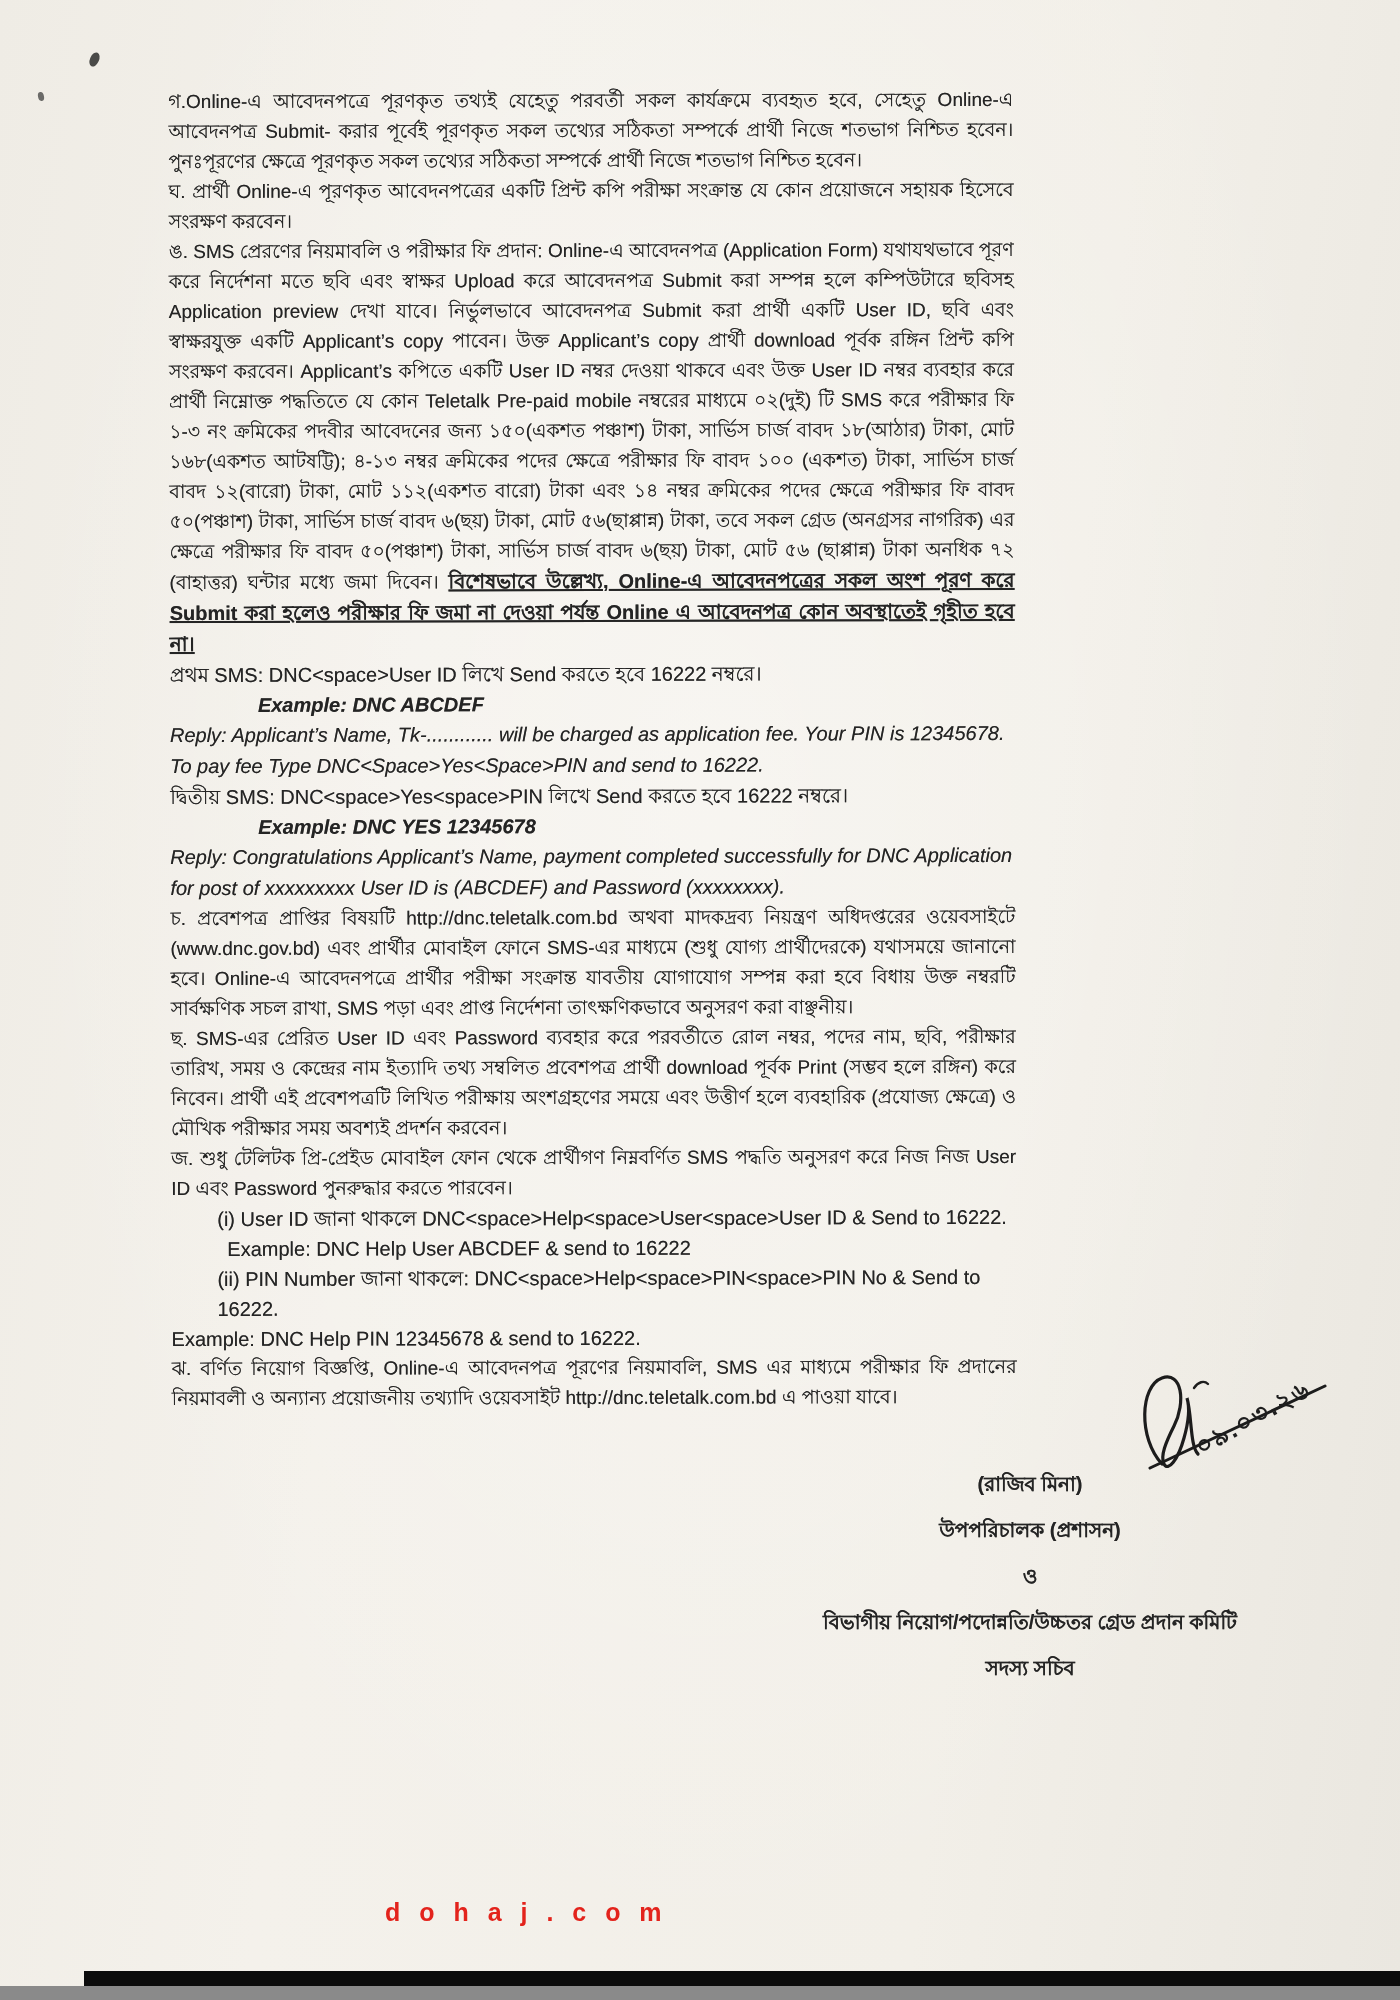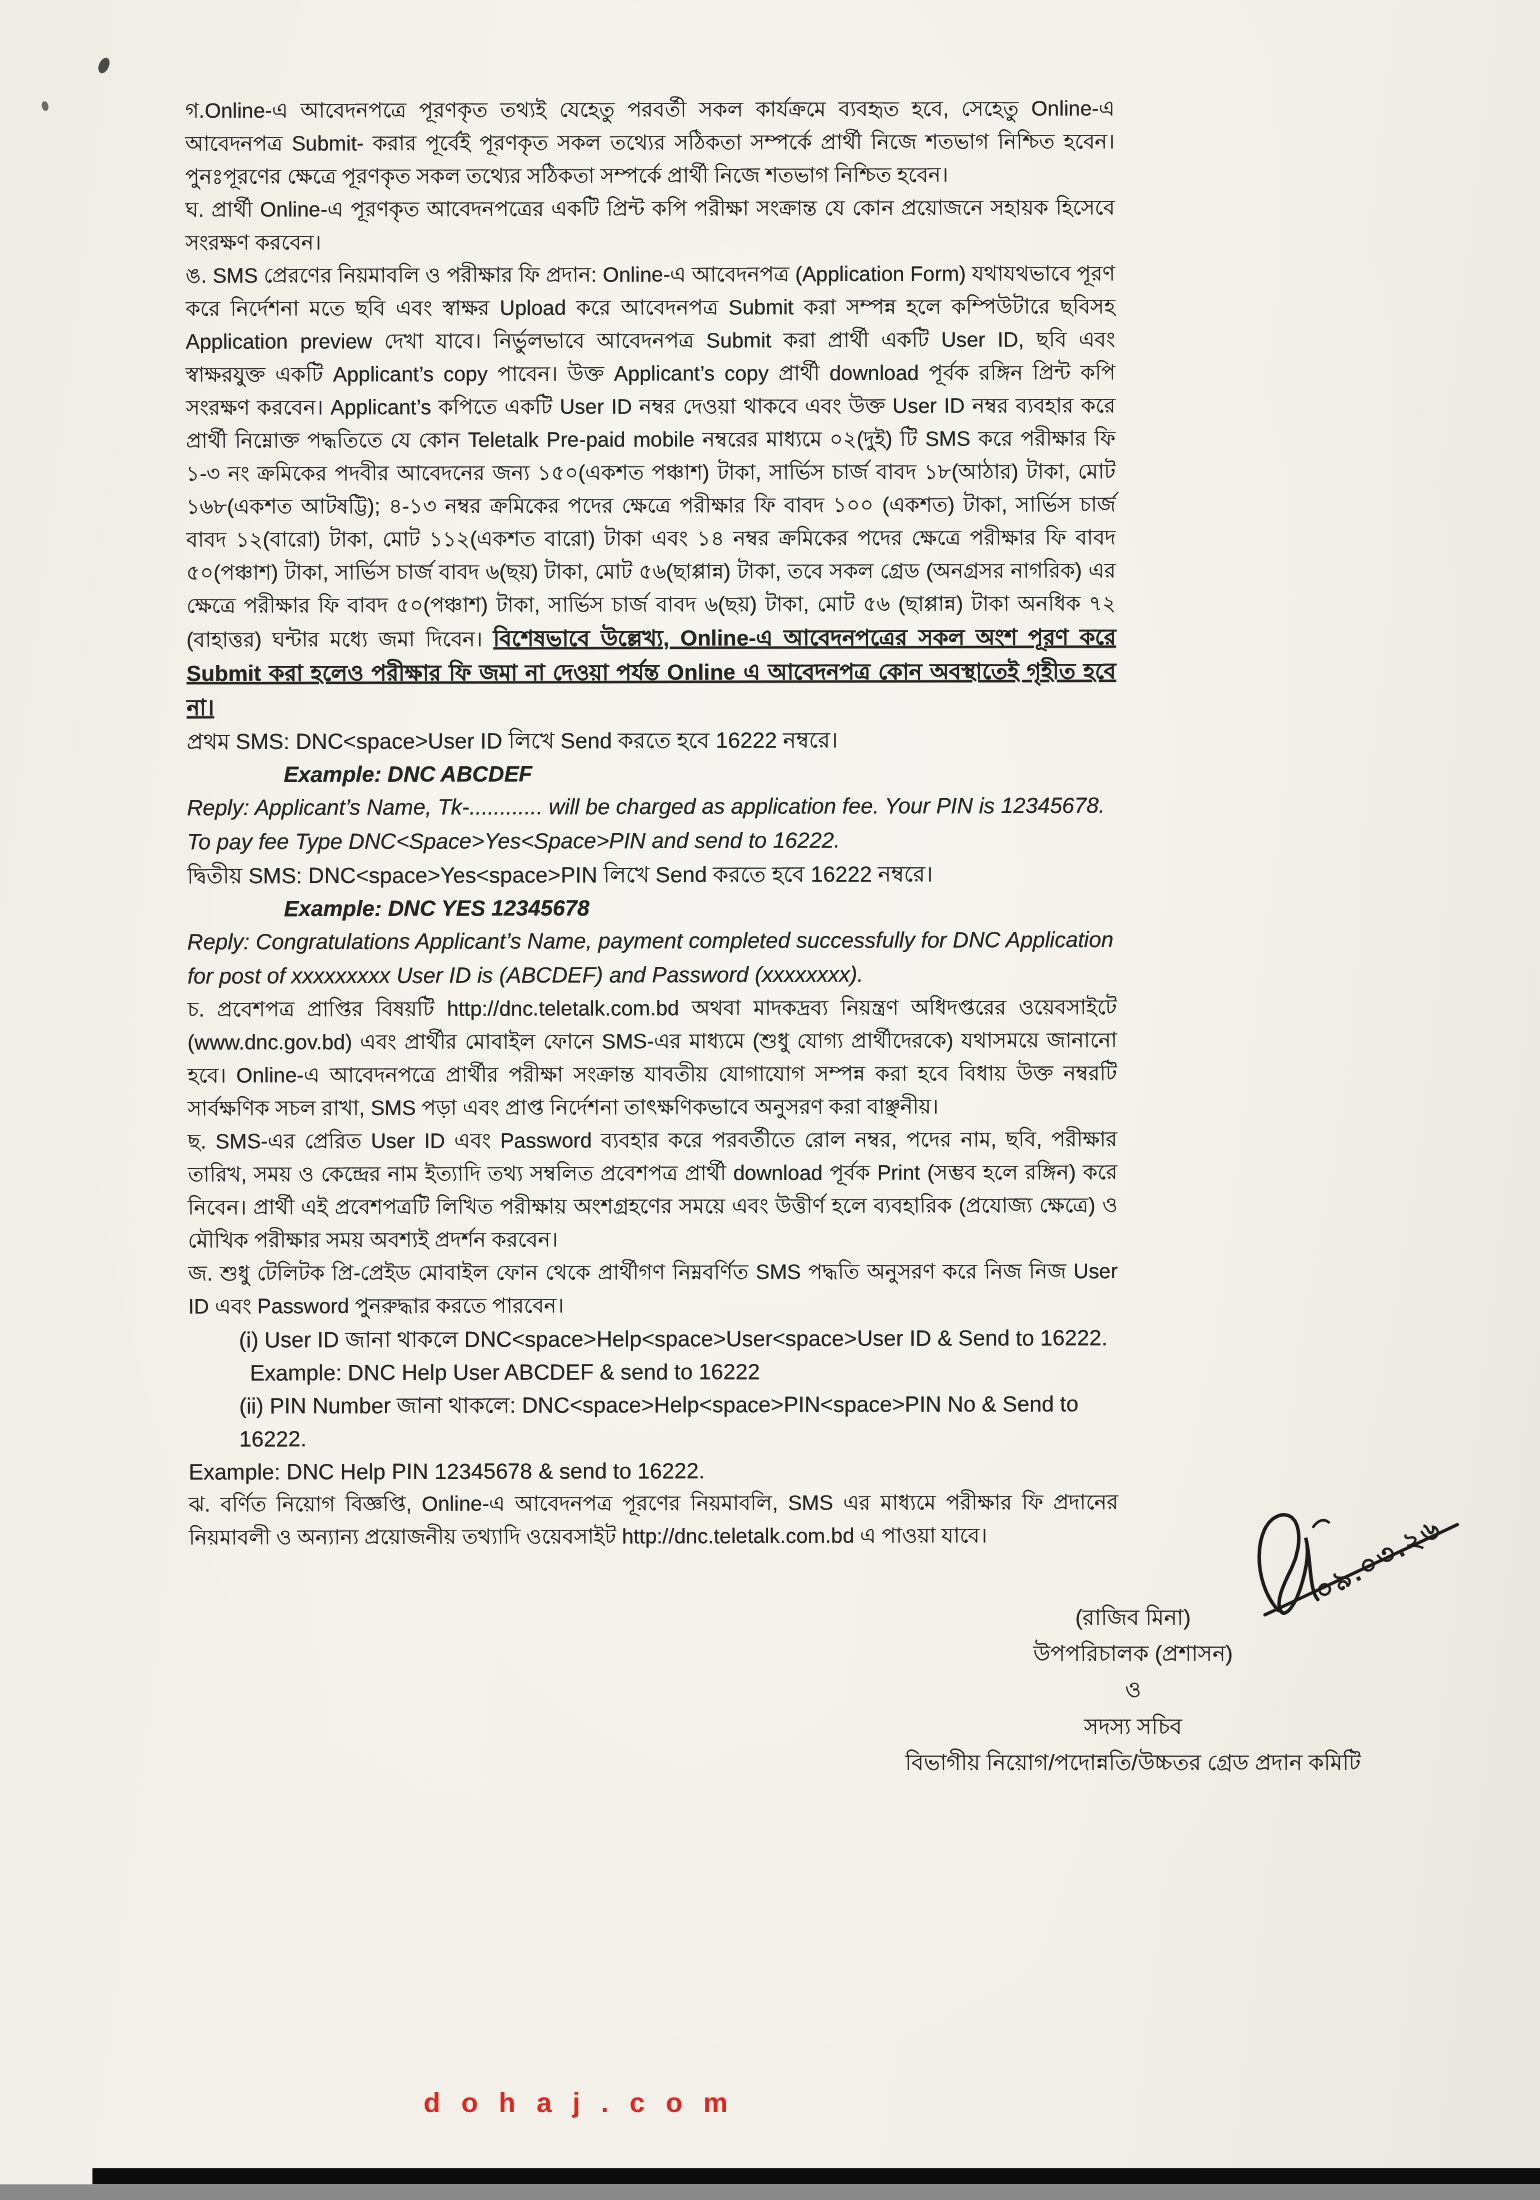--- a/index.html
+++ b/index.html
@@ -30,21 +30,21 @@
   .smsline { font-size:20px; text-align:left; }
   .help { padding-left:46px; text-align:left; font-size:20px; }
   .help-ex { padding-left:56px; text-align:left; font-size:20px; }
   .noindent { text-align:left; font-size:20px; }
 
   .sig-area {
     position:absolute; left:770px; top:1455px; width:520px;
     text-align:center; font-size:20px; line-height:33px;
     text-shadow:0 0 0.5px rgba(20,20,20,0.5);
   }
-  .sig-area div { margin:0; }
+  .sig-area div { margin:13px;font-weight:bold; }
   .sig-mark { position:absolute; left:1120px; top:1368px; width:220px; height:110px; }
   .sig-date {
     position:absolute; left:1190px; top:1398px;
     transform:rotate(-29deg);
     font-size:25px; font-weight:700; color:#1e1e1e;
     letter-spacing:2px; white-space:nowrap;
   }
   .watermark {
     position:absolute; left:385px; top:1898px;
     font-size:25px; letter-spacing:5px; word-spacing:2px;
@@ -94,19 +94,19 @@
     <path d="M42,96 C18,70 20,18 42,10 C62,3 66,34 54,58 C46,74 40,88 44,96 C48,104 58,92 64,70 C68,56 70,40 67,30 C72,48 70,78 78,86" fill="none" stroke="#1c1c1c" stroke-width="3.2" stroke-linecap="round"></path>
     <path d="M30,100 L205,18" fill="none" stroke="#1c1c1c" stroke-width="3" stroke-linecap="round"></path>
     <path d="M74,20 C78,14 84,12 88,16" fill="none" stroke="#1c1c1c" stroke-width="2.4" stroke-linecap="round"></path>
   </svg>
   <div class="sig-date">০৯.০৩.২৬</div>
 
   <div class="sig-area">
     <div>(রাজিব মিনা)</div>
     <div>উপপরিচালক (প্রশাসন)</div>
     <div>ও</div>
+    <div>বিভাগীয় নিয়োগ/পদোন্নতি/উচ্চতর গ্রেড প্রদান কমিটি</div>
     <div>সদস্য সচিব</div>
-    <div>বিভাগীয় নিয়োগ/পদোন্নতি/উচ্চতর গ্রেড প্রদান কমিটি</div>
   </div>
 
   <div class="watermark">d o h a j . c o m</div>
   <div class="bottom-bar"></div>
 </div>
 
 </body></html>

